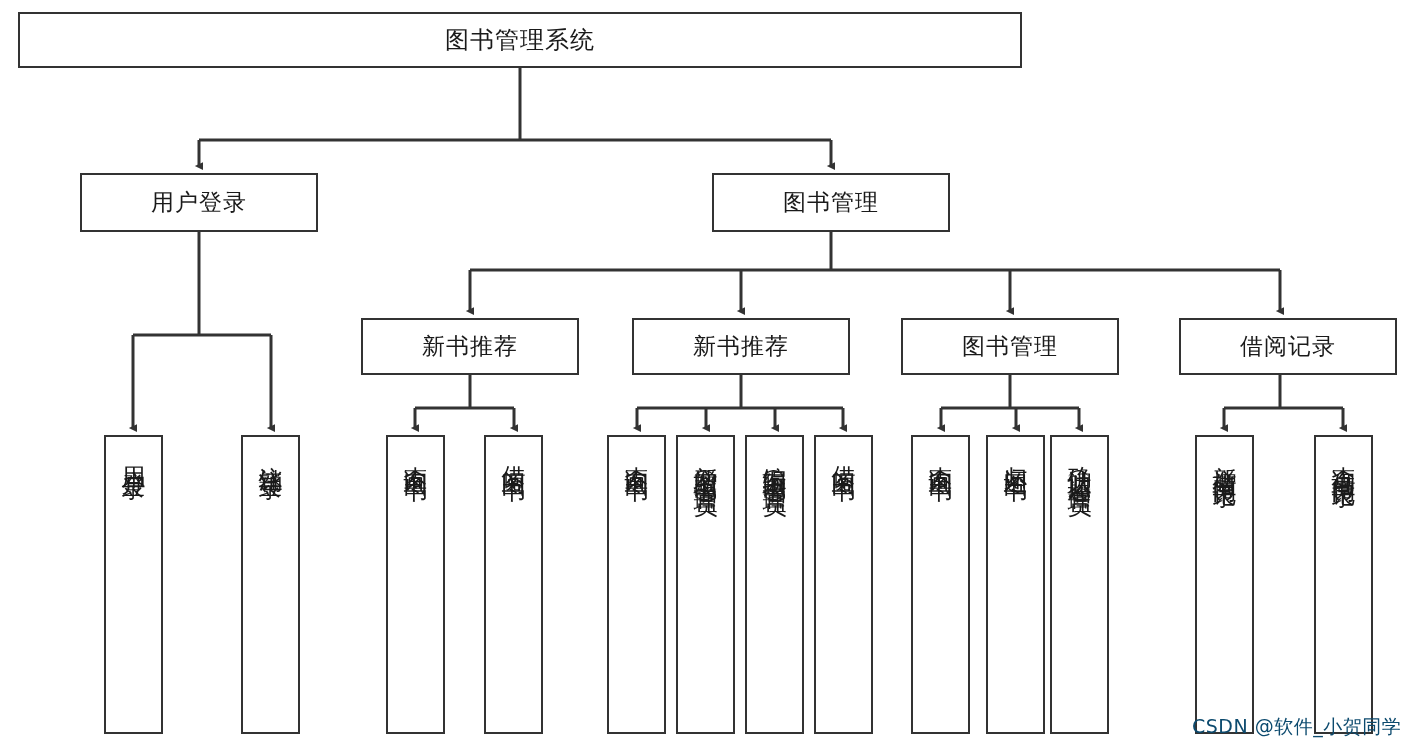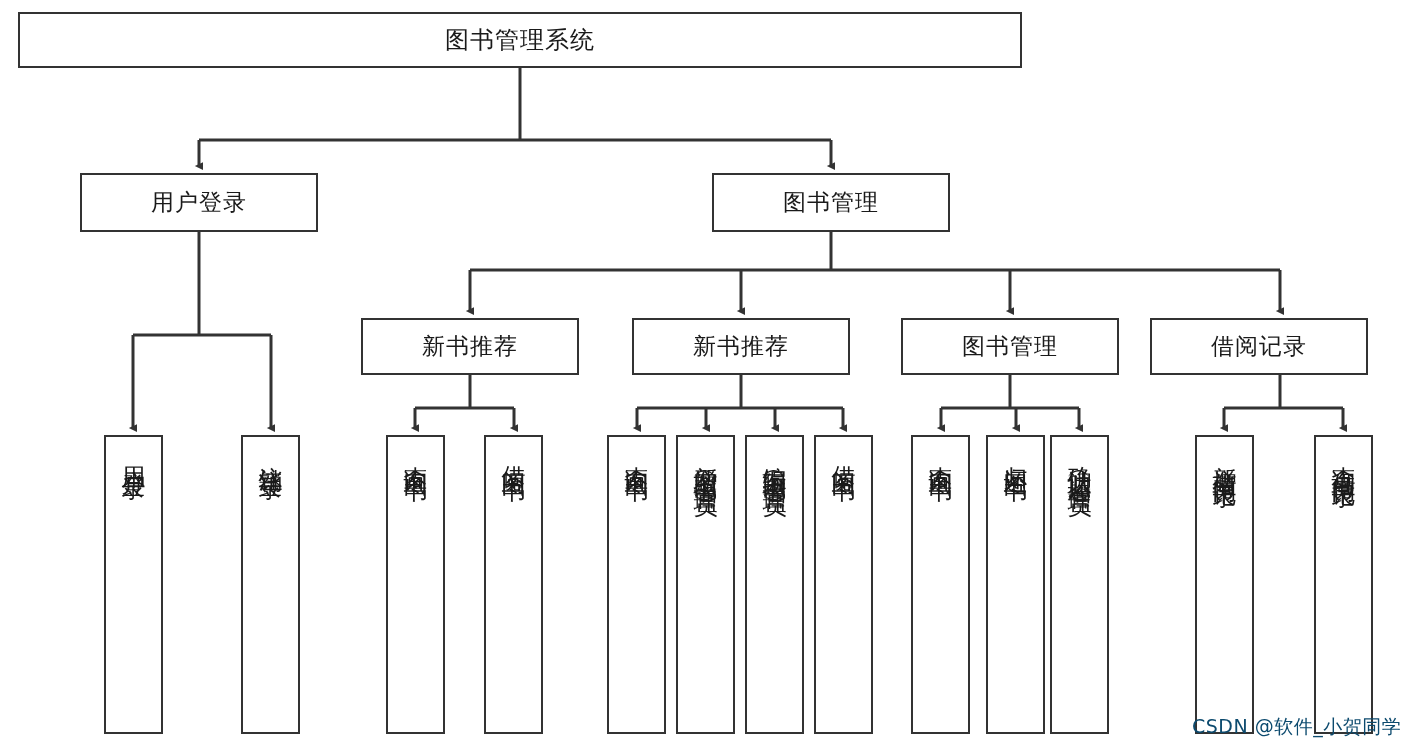--- a/index.html
+++ b/index.html
@@ -143,21 +143,21 @@
 
   <div class="node horiz" style="left:361px; top:318px; width:218px; height:57px;font-family:Liberation Serif, serif;">
     <span class="node-label">新书推荐</span>
   </div>
   <div class="node horiz" style="left:632px; top:318px; width:218px; height:57px;">
     <span class="node-label">新书推荐</span>
   </div>
   <div class="node horiz" style="left:901px; top:318px; width:218px; height:57px;">
     <span class="node-label">图书管理</span>
   </div>
-  <div class="node horiz" style="left:1150px; top:318px; width:218px; height:57px;">
+  <div class="node horiz" style="left:1179px; top:318px; width:218px; height:57px;">
     <span class="node-label">借阅记录</span>
   </div>
 
   <div class="node leaf" style="left:104px; top:435px; width:59px; height:299px;">
     <span class="node-label">用户登录</span>
   </div>
   <div class="node leaf" style="left:241px; top:435px; width:59px; height:299px;">
     <span class="node-label">注销登录</span>
   </div>
 

